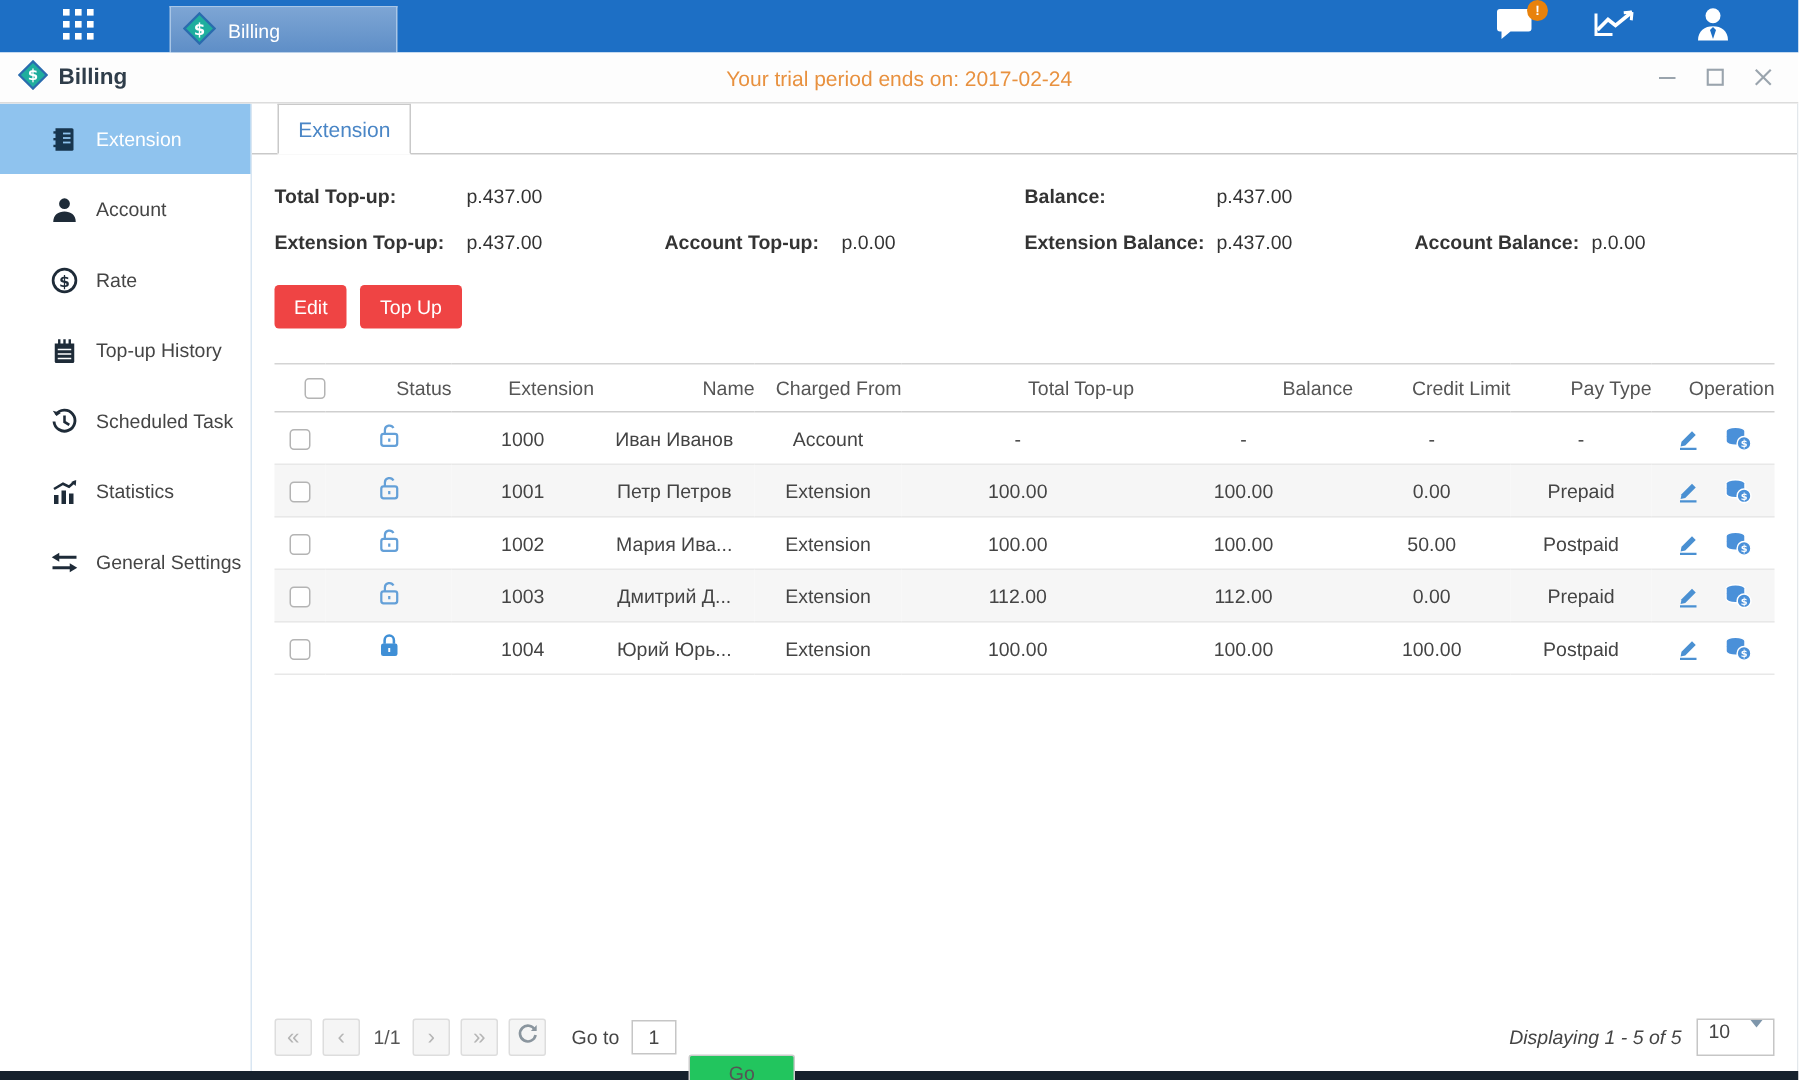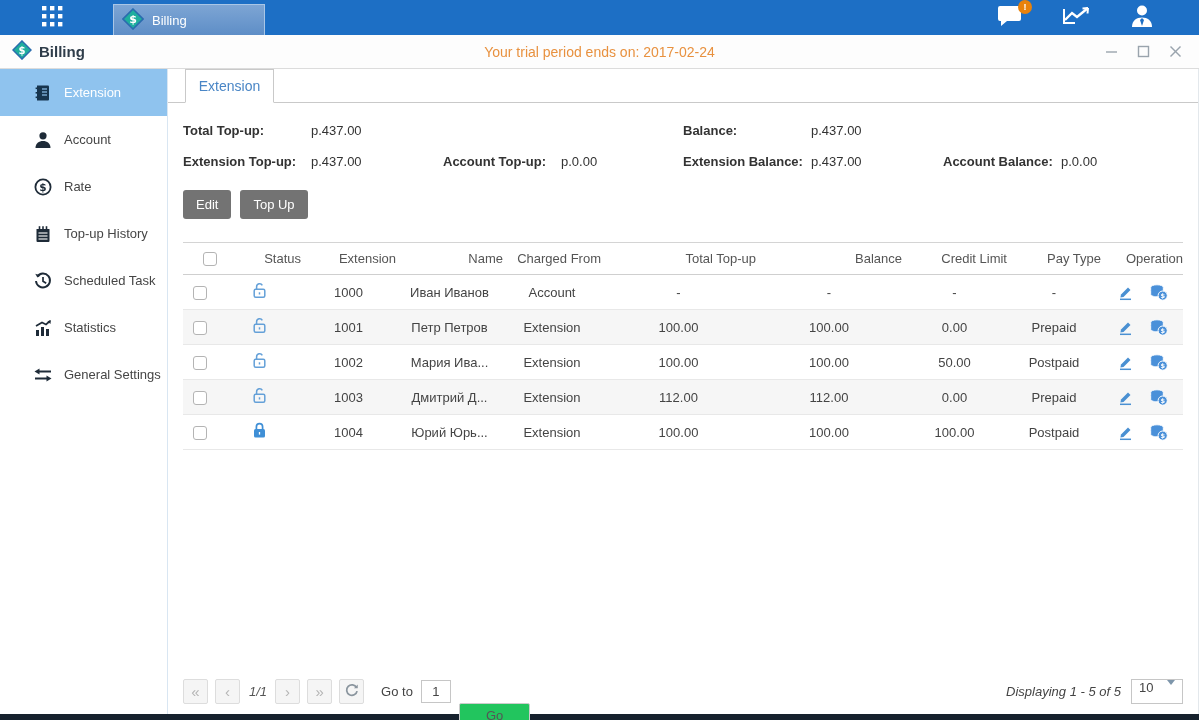--- a/index.html
+++ b/index.html
@@ -45,40 +45,40 @@
   
   .summary { display:flex; margin-top:12px;justify-content:center; }
   .sum-col { width:50%; }
   .sum-row { display:flex; align-items:center; height:31px; }
   .sum-lbl { font-weight:bold; color:#333; width:128px; flex-shrink:0; }
   .sum-val { color:#333; width:118px; flex-shrink:0; }
   .sum-lbl2 { font-weight:bold; color:#333; width:118px; flex-shrink:0; margin-left:14px; }
 
   
   .actions { margin-top:13px; display:flex; gap:9px; }
-  .btn-primary { background:#737373; color:#fff; border:none; border-radius:3px; font-size:13px;
+  .btn-primary { background:#ef4444; color:#fff; border:none; border-radius:3px; font-size:13px;
                  padding:7px 13px; cursor:pointer; font-family:inherit; }
 
   
   .grid-table { width:100%; border-collapse:collapse; table-layout:fixed; margin-top:23px; }
   .grid-table th { height:32px; font-weight:normal; color:#555; font-size:13px; border-top:1px solid #d4d4d4;
                    border-bottom:1px solid #cfcfcf; text-align:right; }
   .grid-table td { height:35px; text-align:center; color:#444; font-size:13px; border-bottom:1px solid #e8e8e8; }
   .grid-table tbody tr:nth-child(even) { background:#f6f6f6; }
   .chk { display:inline-block; width:14px; height:14px; border:1px solid #b4b4b4; border-radius:3px; background:#fff; cursor:pointer; vertical-align:middle; }
   .op-cell { display:flex; align-items:center; justify-content:center; gap:15px; }
   .op-icon { cursor:pointer; display:inline-flex; }
 
   .spacer { flex:1; }
 
   
   .pagination { height:46px; display:flex; align-items:center; padding:0 15px; flex-shrink:0; }
   .pg-btn { width:25px; height:25px; border:1px solid #ddd; background:#f5f5f5; border-radius:2px; margin-right:7px;
             display:flex; align-items:center; justify-content:center; color:#b5b5b5; font-size:15px; cursor:pointer; }
-  .pg-indicator { color:#555; margin:0 8px 0 2px;font-style:italic; }
+  .pg-indicator { color:#555; margin:0 8px 0 2px; }
   .goto-lbl { margin:0 8px 0 10px; color:#444; }
   .goto-input { width:30px; height:23px; border:1px solid #c6c6c6; text-align:center; font-size:13px; color:#444; font-family:inherit; }
   .go-btn { height:25px; margin-left:8px; padding:0 26px; border:1px solid #ccc; background:#22c55e; border-radius:2px;
             color:#555; font-size:13px; cursor:pointer; font-family:inherit;margin-top:48px; }
   .pg-right { margin-left:auto; display:flex; align-items:center; }
   .displaying { color:#444; margin-right:10px;font-style:italic; }
   .pagesize { width:52px; height:25px; border:1px solid #c6c6c6; background:#fff; display:flex; align-items:flex-start;
               justify-content:space-between; padding:0 7px; cursor:pointer; color:#444; }
   .caret { width:0; height:0; border-left:4px solid transparent; border-right:4px solid transparent; border-top:5px solid #7e96ab; }
 

